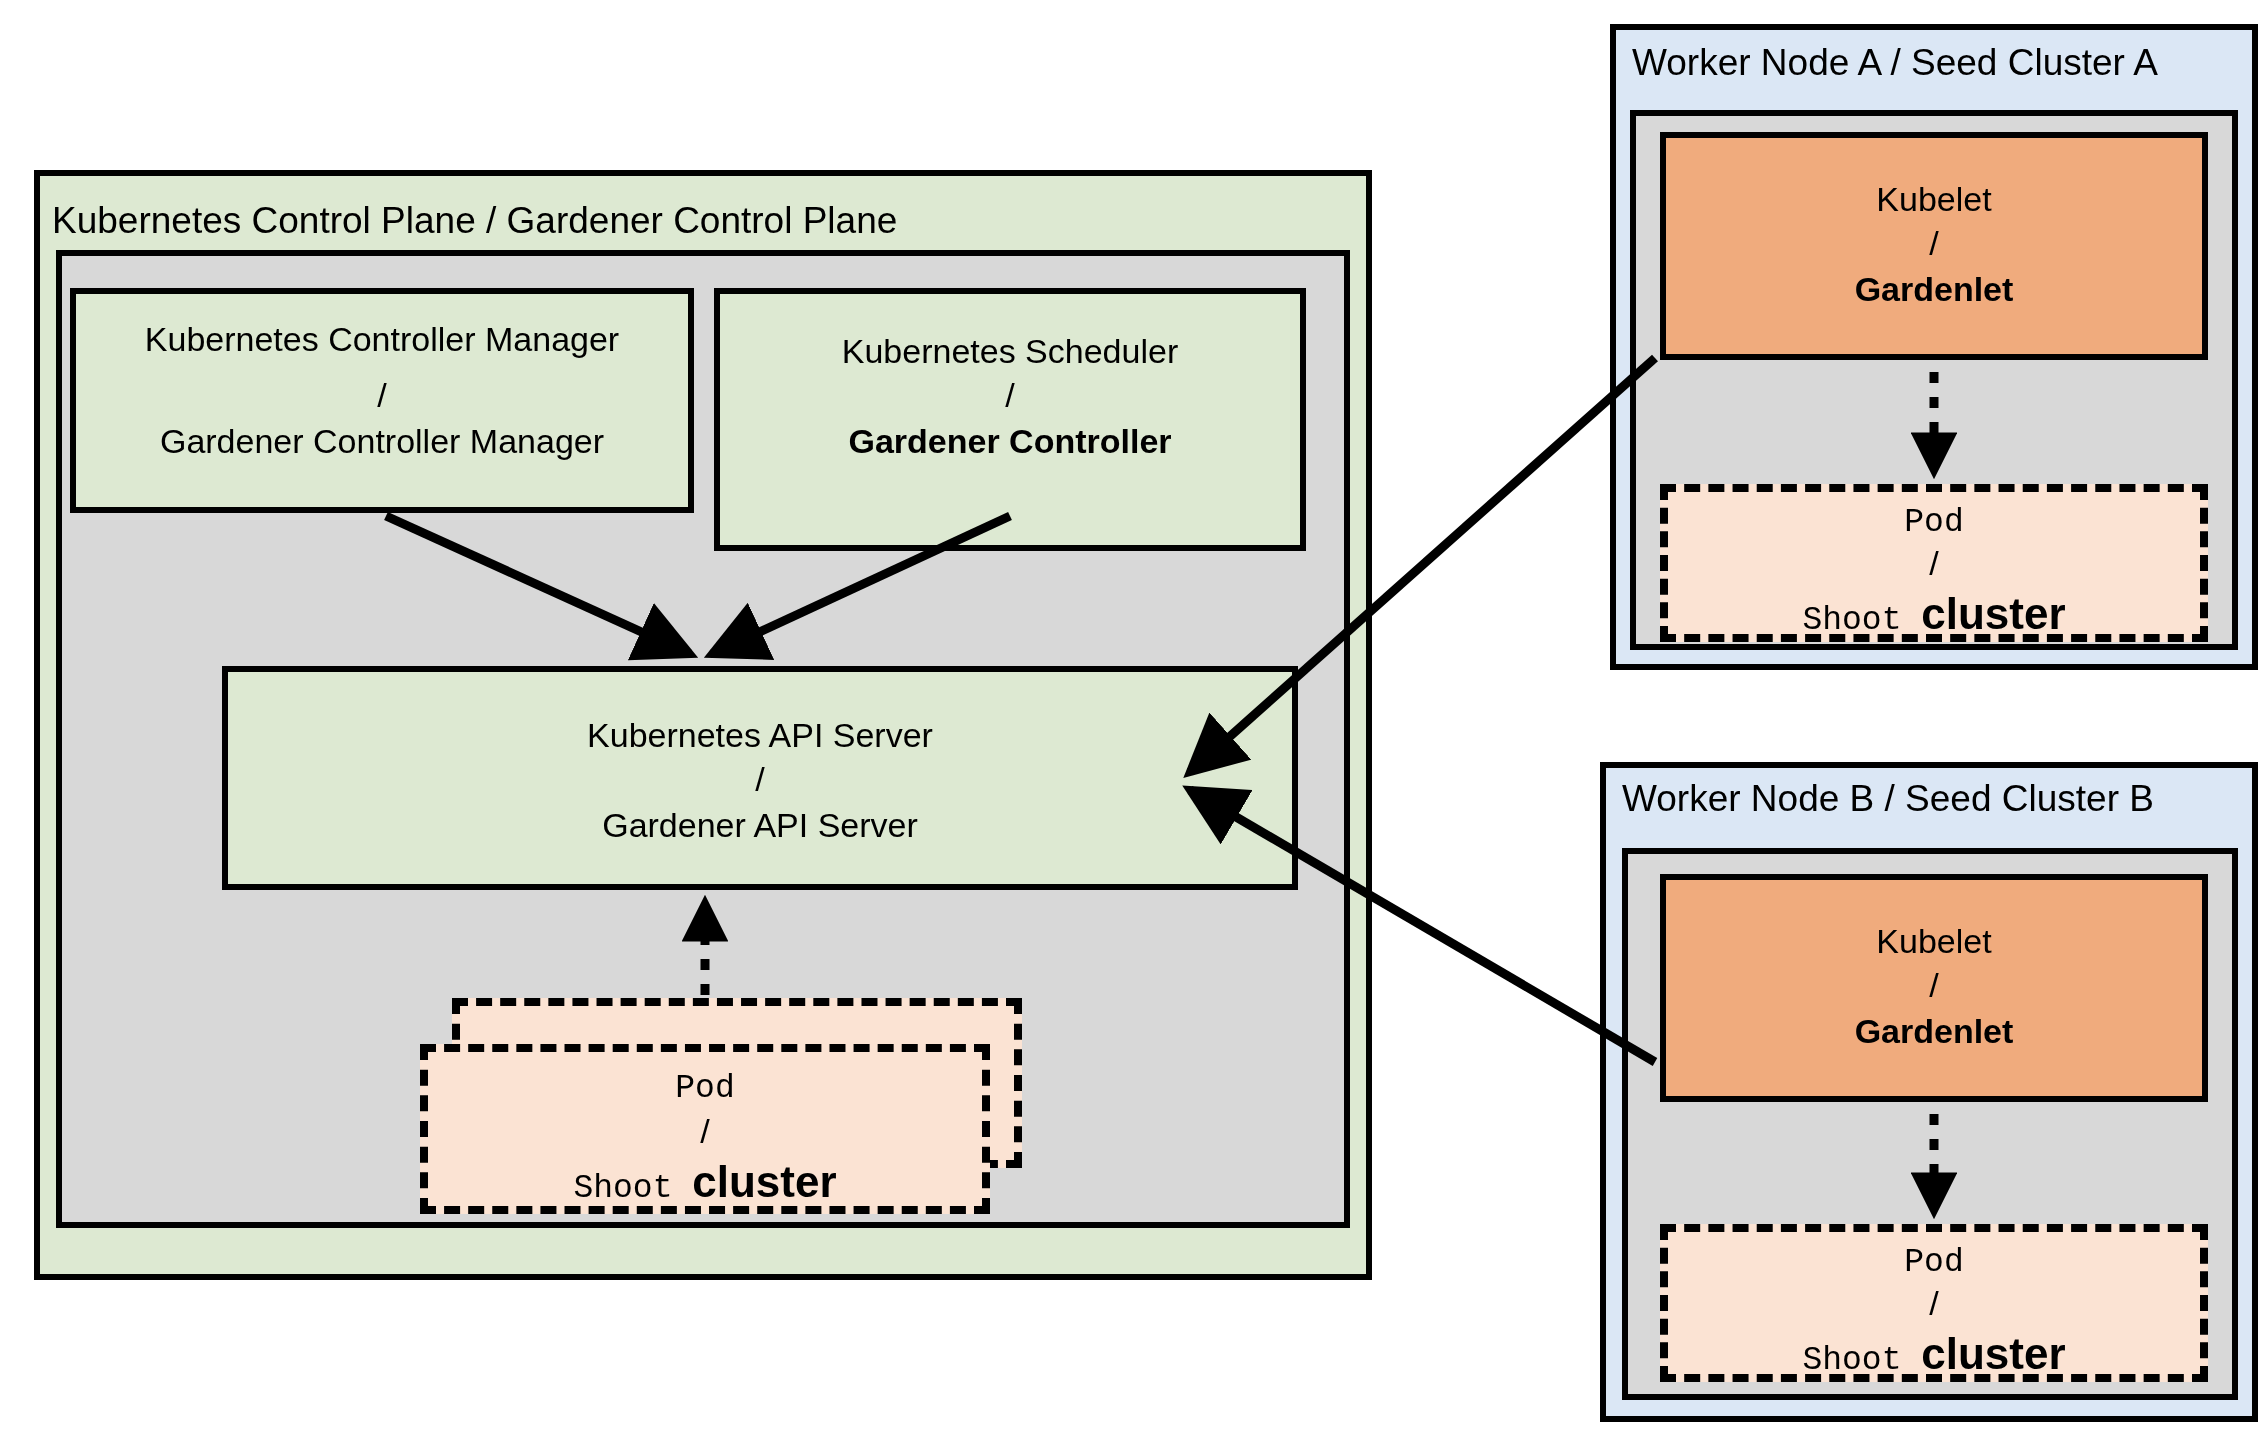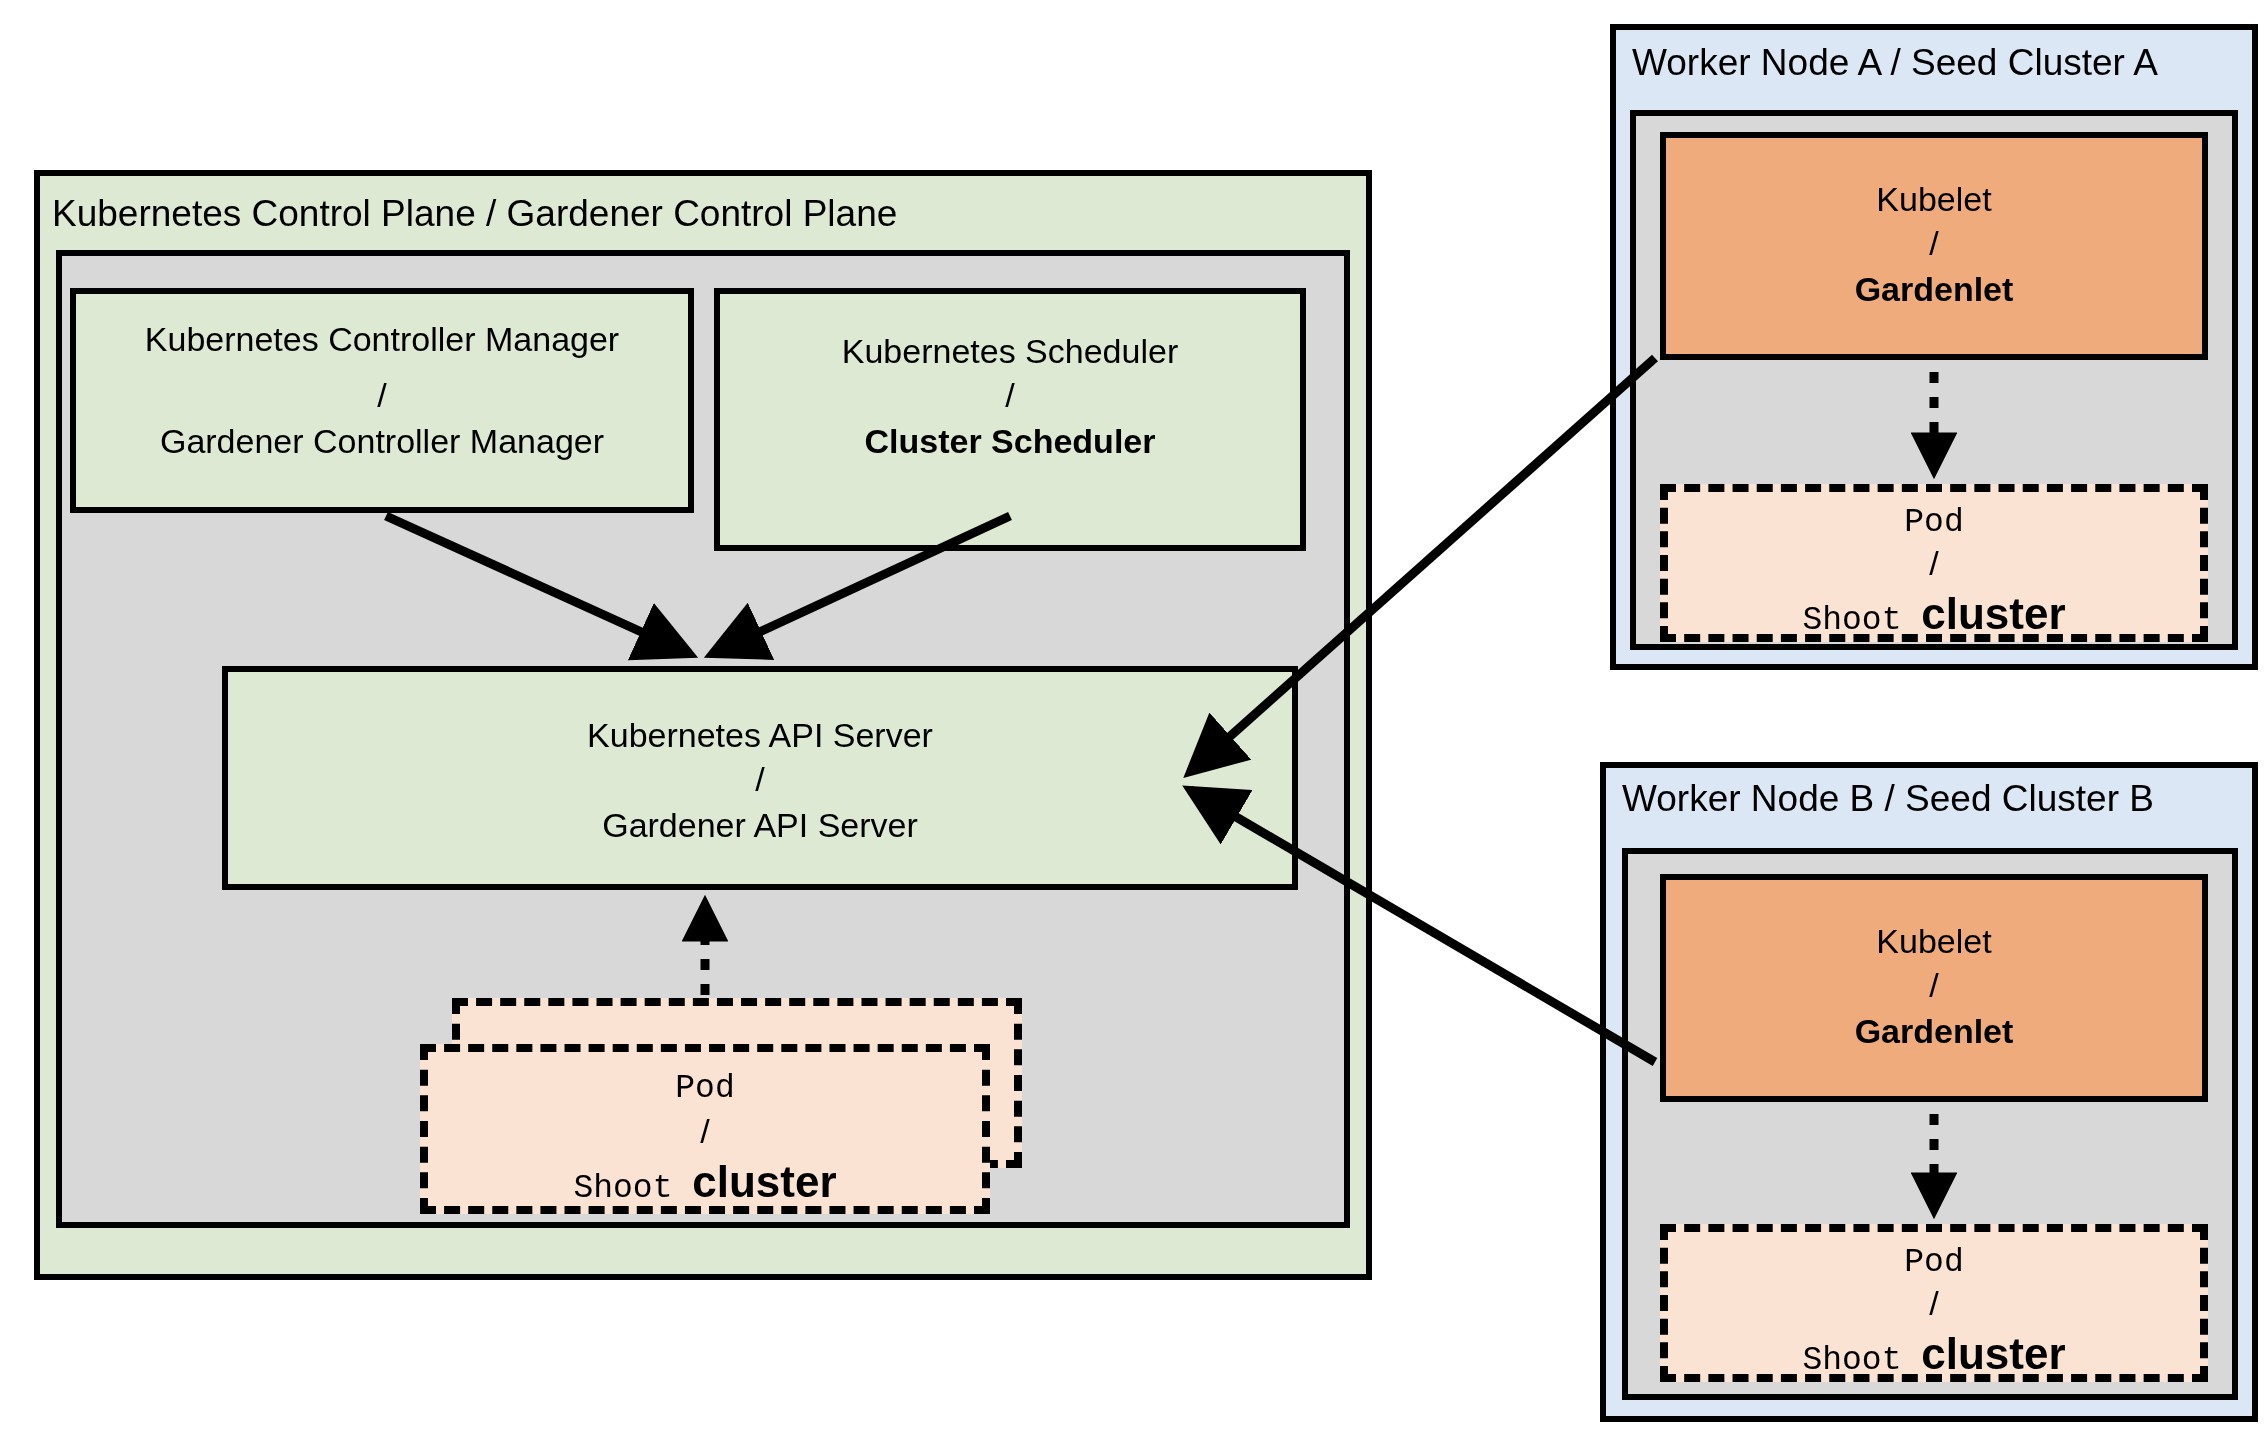--- a/index.html
+++ b/index.html
@@ -38,34 +38,34 @@
 
   #arrows{position:absolute;left:0;top:0;width:2266px;height:1434px;pointer-events:none;}
 </style>
 </head>
 <body>
 
 <div id="stage">
 
   <div class="box solid fill-green" style="left:34px;top:170px;width:1338px;height:1110px;">
   </div>
-  <div class="title" style="left:52px;top:195px;text-align:right;">Kubernetes Control Plane / Gardener Control Plane</div>
+  <div class="title" style="left:52px;top:202px;text-align:right;">Kubernetes Control Plane / Gardener Control Plane</div>
 
   <div class="box solid fill-grey" style="left:56px;top:250px;width:1294px;height:978px;"></div>
 
   <div class="box solid fill-green" style="left:70px;top:288px;width:624px;height:225px;">
     <div class="ctext" style="top:24px;">Kubernetes Controller Manager</div>
     <div class="ctext" style="top:80px;">/</div>
     <div class="ctext" style="top:126px;">Gardener Controller Manager</div>
   </div>
 
   <div class="box solid fill-green" style="left:714px;top:288px;width:592px;height:263px;">
     <div class="ctext" style="top:36px;">Kubernetes Scheduler</div>
     <div class="ctext" style="top:80px;">/</div>
-    <div class="ctext b" style="top:126px;font-weight:bold;">Cluster Scheduler</div>
+    <div class="ctext b" style="top:126px;font-weight:bold;">Gardener Controller</div>
   </div>
 
   <div class="box solid fill-green" style="left:222px;top:666px;width:1076px;height:224px;">
     <div class="ctext" style="top:42px;">Kubernetes API Server</div>
     <div class="ctext" style="top:86px;">/</div>
     <div class="ctext" style="top:132px;">Gardener API Server</div>
   </div>
 
   <div class="box dashed fill-peach" style="left:452px;top:998px;width:570px;height:170px;"></div>
 

